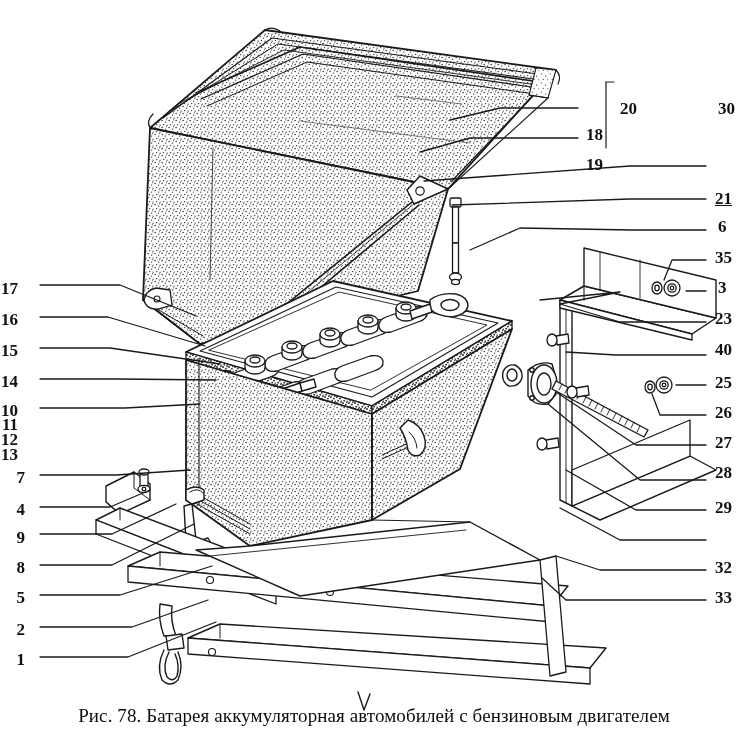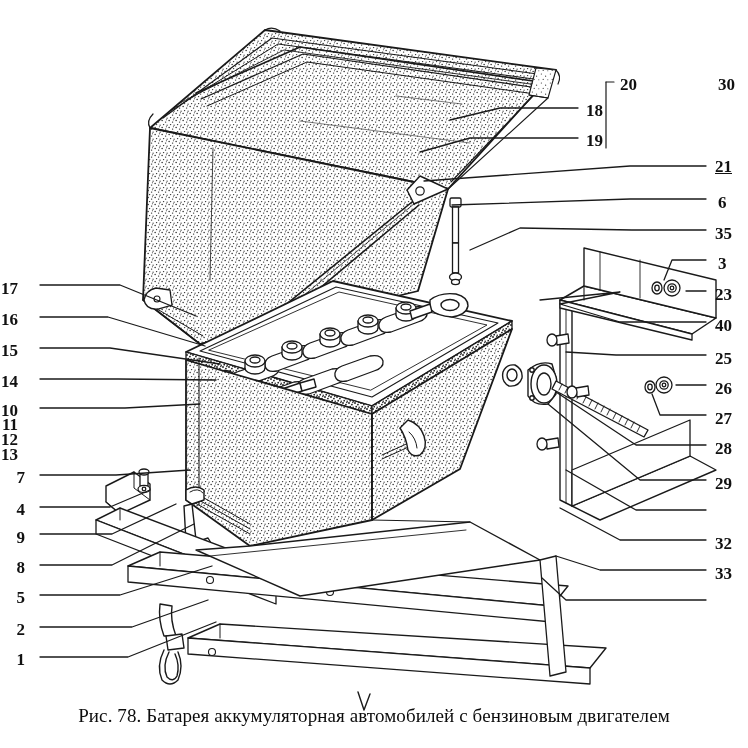--- a/index.html
+++ b/index.html
@@ -25,21 +25,21 @@
   .callout {
     position: absolute;
     font-family: "Liberation Serif", "DejaVu Serif", serif;
     font-size: 17px;
     font-weight: bold;
     color: #111111;
     line-height: 1;
     white-space: nowrap;
   }
   .callout.left  { text-align: right; }
-  .callout.right { text-align: left; }
+  .callout.right { text-align: left; margin-top: 24px; }
   #caption {
     position: absolute;
     left: 0;
     top: 705px;
     width: 748px;
     text-align: center;
     font-family: "Liberation Serif", "DejaVu Serif", serif;
     font-size: 19px;
     color: #0d0d0d;
     letter-spacing: 0.1px;
@@ -411,21 +411,21 @@
       <div class="callout left" style="left: -8px; top: 416px; width: 26px;">11</div>
       <div class="callout left" style="left: -8px; top: 431px; width: 26px;">12</div>
       <div class="callout left" style="left: -8px; top: 446px; width: 26px;">13</div>
       <div class="callout left" style="left: -1px; top: 469px; width: 26px;">7</div>
       <div class="callout left" style="left: -1px; top: 501px; width: 26px;">4</div>
       <div class="callout left" style="left: -1px; top: 529px; width: 26px;">9</div>
       <div class="callout left" style="left: -1px; top: 559px; width: 26px;">8</div>
       <div class="callout left" style="left: -1px; top: 589px; width: 26px;">5</div>
       <div class="callout left" style="left: -1px; top: 621px; width: 26px;">2</div>
       <div class="callout left" style="left: -1px; top: 651px; width: 26px;">1</div>
-      <div class="callout right" style="left: 715px; top: 158px; text-decoration: underline;">21</div>
+      <div class="callout right" style="left: 715px; top: 166px; text-decoration: underline;">21</div>
       <div class="callout right" style="left: 718px; top: 194px;">6</div>
       <div class="callout right" style="left: 715px; top: 225px;">35</div>
       <div class="callout right" style="left: 718px; top: 255px;">3</div>
       <div class="callout right" style="left: 715px; top: 286px;">23</div>
       <div class="callout right" style="left: 715px; top: 317px;">40</div>
       <div class="callout right" style="left: 715px; top: 350px;">25</div>
       <div class="callout right" style="left: 715px; top: 380px;">26</div>
       <div class="callout right" style="left: 715px; top: 410px;">27</div>
       <div class="callout right" style="left: 715px; top: 440px;">28</div>
       <div class="callout right" style="left: 715px; top: 475px;">29</div>

